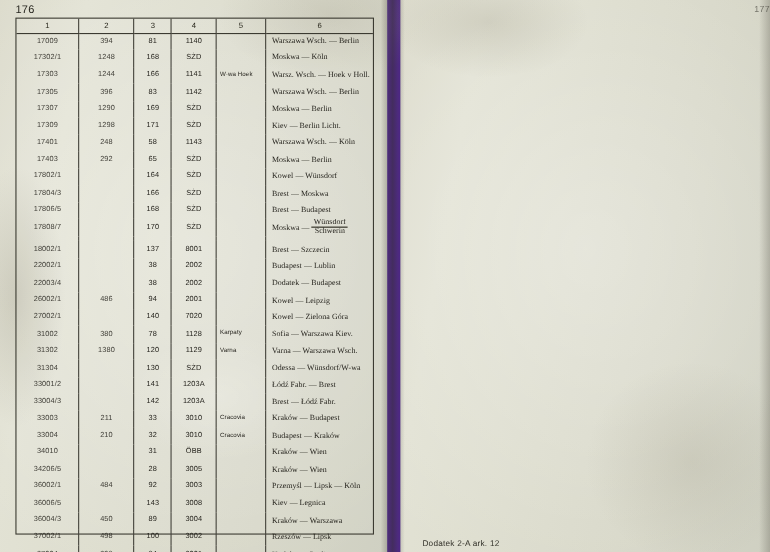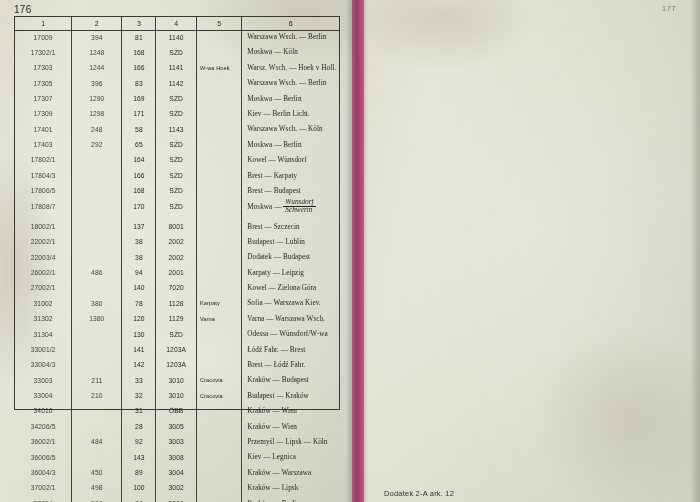--- a/index.html
+++ b/index.html
@@ -7,21 +7,21 @@
     margin: 0; padding: 0;
     width: 700px; height: 502px;
     overflow: hidden;
     background: #c9c6b8;
     font-family: "Liberation Serif", serif;
   }
 
   #scan {
     position: relative;
     width: 700px; height: 502px;
-    background: #ec4899;
+    background: #4c1d95;
   }
 
   
   .page {
     position: absolute;
     top: 0;
     height: 502px;
     background:
       radial-gradient(ellipse 120% 90% at 50% 45%, rgba(255,255,255,0.30), rgba(255,255,255,0) 70%),
       linear-gradient(100deg, #dcdbcc 0%, #e2e2d4 18%, #dcdccd 46%, #d7d7c8 72%, #cfd0c2 100%);
@@ -54,38 +54,38 @@
 
   
   .folio {
     position: absolute;
     font-family: "Liberation Sans", sans-serif;
     font-size: 10px;
     color: #26251e;
     letter-spacing: 0.3px;
   }
   .folio-left  { left: 14px;  top: 4px; }
-  .folio-right { right: 24px; top: 4px; font-size: 8px; opacity: .55; }
+  .folio-right { right: 0; top: 4px; font-size: 8px; opacity: .55; }
 
   .footer-note {
     position: absolute;
     left: 20px; bottom: 4px;
     font-family: "Liberation Sans", sans-serif;
     font-size: 7.5px;
     color: #33322a;
     letter-spacing: 0.2px;
   }
 
   
   .tbl-wrap {
     position: absolute;
     border: 1.6px solid #3b3a31;
     background: rgba(255,255,255,0.05);
   }
-  .tbl-left  { left: 14px;  top: 16px; width: 326px; height: 394px; }
+  .tbl-left  { left: 14px;  top: 16px; width: 326px; height: 470px; }
 
   table.grid {
     width: 100%;
     border-collapse: collapse;
     font-size: 6.6px;
     color: #211f19;
     table-layout: fixed;
   }
   table.grid td, table.grid th {
     border-left: 1px solid #43423a;
@@ -128,24 +128,24 @@
   table.grid td.tall { height: 15.4px; }
 
   
   table.grid td:first-child, table.grid th:first-child { border-left: none; }
   table.grid td:last-child,  table.grid th:last-child  { border-right: none; }
 
   
   .frac {
     display: inline-block;
     vertical-align: middle;
+    text-align: center;
     line-height: 1.05;
     position: relative;
     top: -0.5px;
-    font-style: italic;
   }
   .frac .num { display: block; border-bottom: 0.8px solid #262419; padding: 0 2px; }
   .frac .den { display: block; padding: 0 2px; }
 
   .spacer-row td { height: 4px; border-left: 1px solid #43423a; border-right: 1px solid #43423a; }
   .spacer-row td:first-child { border-left: none; }
   .spacer-row td:last-child { border-right: none; }
 
   .ink-fade { opacity: 0.86; }
 </style>
@@ -253,21 +253,21 @@
               <td class="c4 tall">SŻD</td>
               <td class="c5 tall"></td>
               <td class="c6 tall">Kowel — Wünsdorf</td>
             </tr>
             <tr>
               <td class="c1 tall ink-fade">17804/3</td>
               <td class="c2 tall ink-fade"></td>
               <td class="c3 tall">166</td>
               <td class="c4 tall">SŻD</td>
               <td class="c5 tall"></td>
-              <td class="c6 tall">Brest — Karpaty</td>
+              <td class="c6 tall">Brest — Moskwa</td>
             </tr>
             <tr>
               <td class="c1 tall ink-fade">17806/5</td>
               <td class="c2 tall ink-fade"></td>
               <td class="c3 tall">168</td>
               <td class="c4 tall">SŻD</td>
               <td class="c5 tall"></td>
               <td class="c6 tall">Brest — Budapest</td>
             </tr>
             <tr>
@@ -309,21 +309,21 @@
               <td class="c4 tall">2002</td>
               <td class="c5 tall"></td>
               <td class="c6 tall">Dodatek — Budapest</td>
             </tr>
             <tr>
               <td class="c1 tall ink-fade">26002/1</td>
               <td class="c2 tall ink-fade">486</td>
               <td class="c3 tall">94</td>
               <td class="c4 tall">2001</td>
               <td class="c5 tall"></td>
-              <td class="c6 tall">Karpaty — Leipzig</td>
+              <td class="c6 tall">Kowel — Leipzig</td>
             </tr>
             <tr>
               <td class="c1 tall ink-fade">27002/1</td>
               <td class="c2 tall ink-fade"></td>
               <td class="c3 tall">140</td>
               <td class="c4 tall">7020</td>
               <td class="c5 tall"></td>
               <td class="c6 tall">Kowel — Zielona Góra</td>
             </tr>
             <tr>
@@ -421,21 +421,21 @@
               <td class="c4 tall">3004</td>
               <td class="c5 tall"></td>
               <td class="c6 tall">Kraków — Warszawa</td>
             </tr>
             <tr>
               <td class="c1 tall ink-fade">37002/1</td>
               <td class="c2 tall ink-fade">498</td>
               <td class="c3 tall">100</td>
               <td class="c4 tall">3002</td>
               <td class="c5 tall"></td>
-              <td class="c6 tall">Kraków — Lipsk</td>
+              <td class="c6 tall">Rzeszów — Lipsk</td>
             </tr>
             <tr>
               <td class="c1 tall ink-fade">37004</td>
               <td class="c2 tall ink-fade">398</td>
               <td class="c3 tall">84</td>
               <td class="c4 tall">3001</td>
               <td class="c5 tall"></td>
               <td class="c6 tall">Kraków — Berlin</td>
             </tr>
           </tbody>

